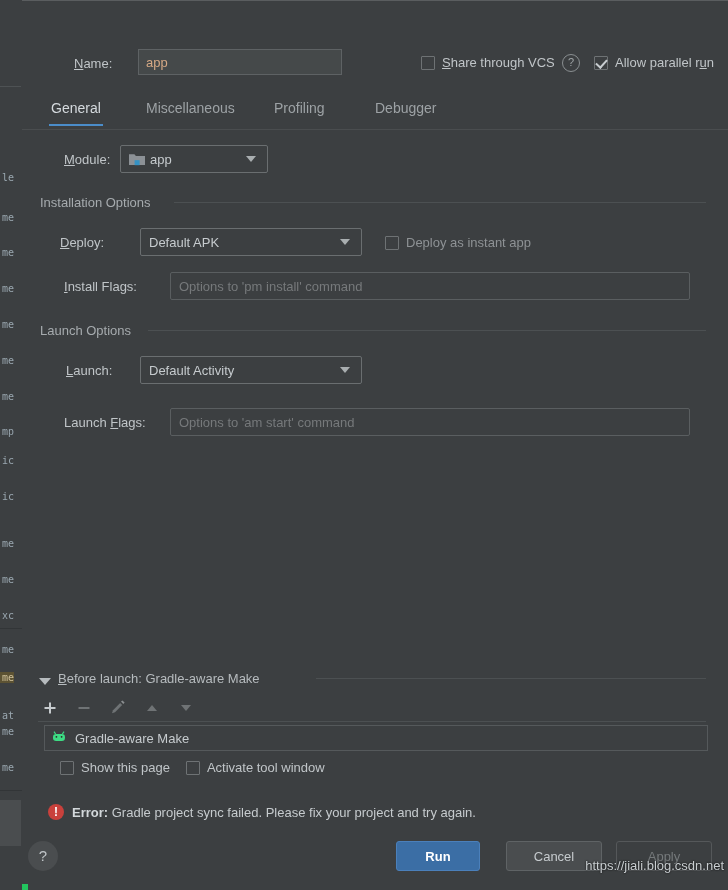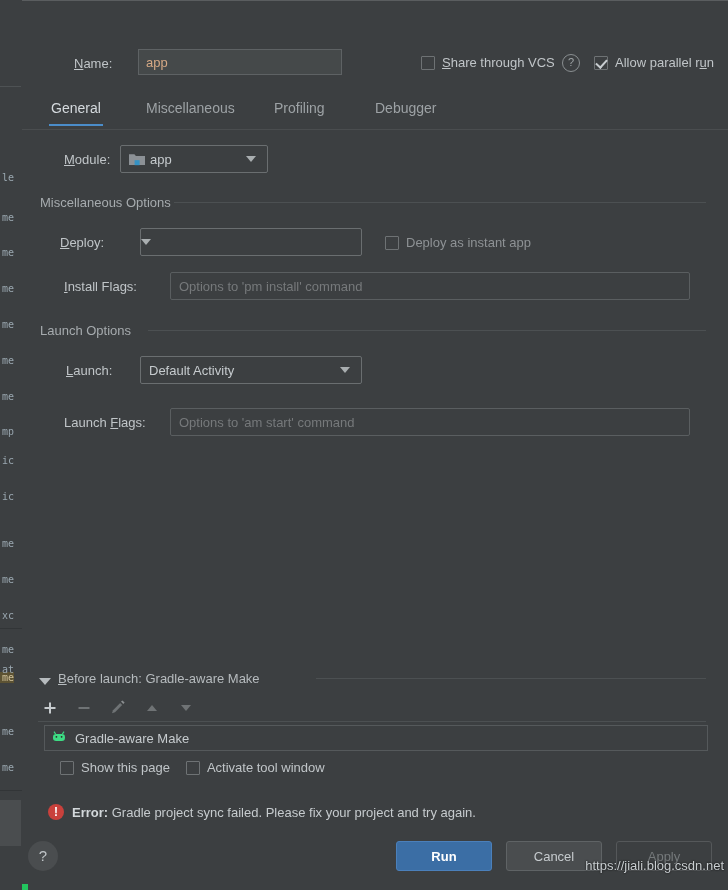--- a/index.html
+++ b/index.html
@@ -387,21 +387,21 @@
     border-radius: 3px;
     font-size: 13px;
     line-height: 30px;
     text-align: center;
     box-sizing: border-box;
     cursor: pointer;
     white-space: nowrap;
   }
   #run-button {
     left: 374px;
-    width: 96px;
+    width: 84px;
     background: #3b6ea5;
     border: 1px solid #4b80bb;
     color: #ffffff;
     font-weight: bold;
   }
   #cancel-button {
     left: 484px;
     width: 96px;
     background: #4a4d4f;
     border: 1px solid #5f6365;
@@ -443,21 +443,21 @@
   <div class="strip-row" style="top:391px;">me</div>
   <div class="strip-row" style="top:427px;font-family:Liberation Mono, monospace;">mp</div>
   <div class="strip-row" style="top:455px;">ic</div>
   <div class="strip-row" style="top:491px;">ic</div>
   <div class="strip-row" style="top:538px;">me</div>
   <div class="strip-row" style="top:574px;">me</div>
   <div class="strip-row" style="top:610px;">xc</div>
   <div class="strip-div" style="top:628px;"></div>
   <div class="strip-row" style="top:644px;">me</div>
   <div class="strip-row hl" style="top:672px;">me</div>
-  <div class="strip-row" style="top:664px;">at</div>
+  <div class="strip-row" style="top:710px;">at</div>
   <div class="strip-row" style="top:726px;">me</div>
   <div class="strip-row" style="top:762px;">me</div>
   <div class="strip-div" style="top:790px;"></div>
 </div>
 
 <div id="dialog">
 
 
   <div id="name-row">
     <div id="name-label"><u>N</u>ame:</div>
@@ -491,25 +491,26 @@
       <span class="folder-icon">
         <svg width="16" height="14" viewBox="0 0 16 14">
           <path d="M0 2.2h5.4l1.5 1.8H16V13H0z" fill="#8c9196"></path>
           <rect x="5.6" y="8.2" width="5" height="5" fill="#3592c4"></rect>
         </svg>
       </span>
       <span class="combo-text" style="padding-left:5px;">app</span>
       <span class="arrow"></span>
     </div>
 
-    <div class="section-title" style="left:18px; top:64px;">Miscellaneous Options</div>
+    <div class="section-title" style="left:18px; top:64px;">Installation Options</div>
     <div class="section-sep" style="left:152px; top:71px; width:532px;"></div>
 
     <div class="field-label" style="left:38px; top:104px;"><u>D</u>eploy:</div>
     <div class="combo" style="left:118px; top:97px; width:222px;">
+      <span class="combo-text">Default APK</span>
       <span class="arrow"></span>
     </div>
 
     <div class="cb-row" style="left:363px; top:104px;">
       <div class="checkbox"></div>
       <div class="cb-label" style="color:#8e9295;">Deploy as instant app</div>
     </div>
 
     <div class="field-label" style="left:42px; top:148px;"><u>I</u>nstall Flags:</div>
     <input class="textfield" style="left: 148px; top: 141px; width: 520px;" type="text" placeholder="Options to 'pm install' command">

